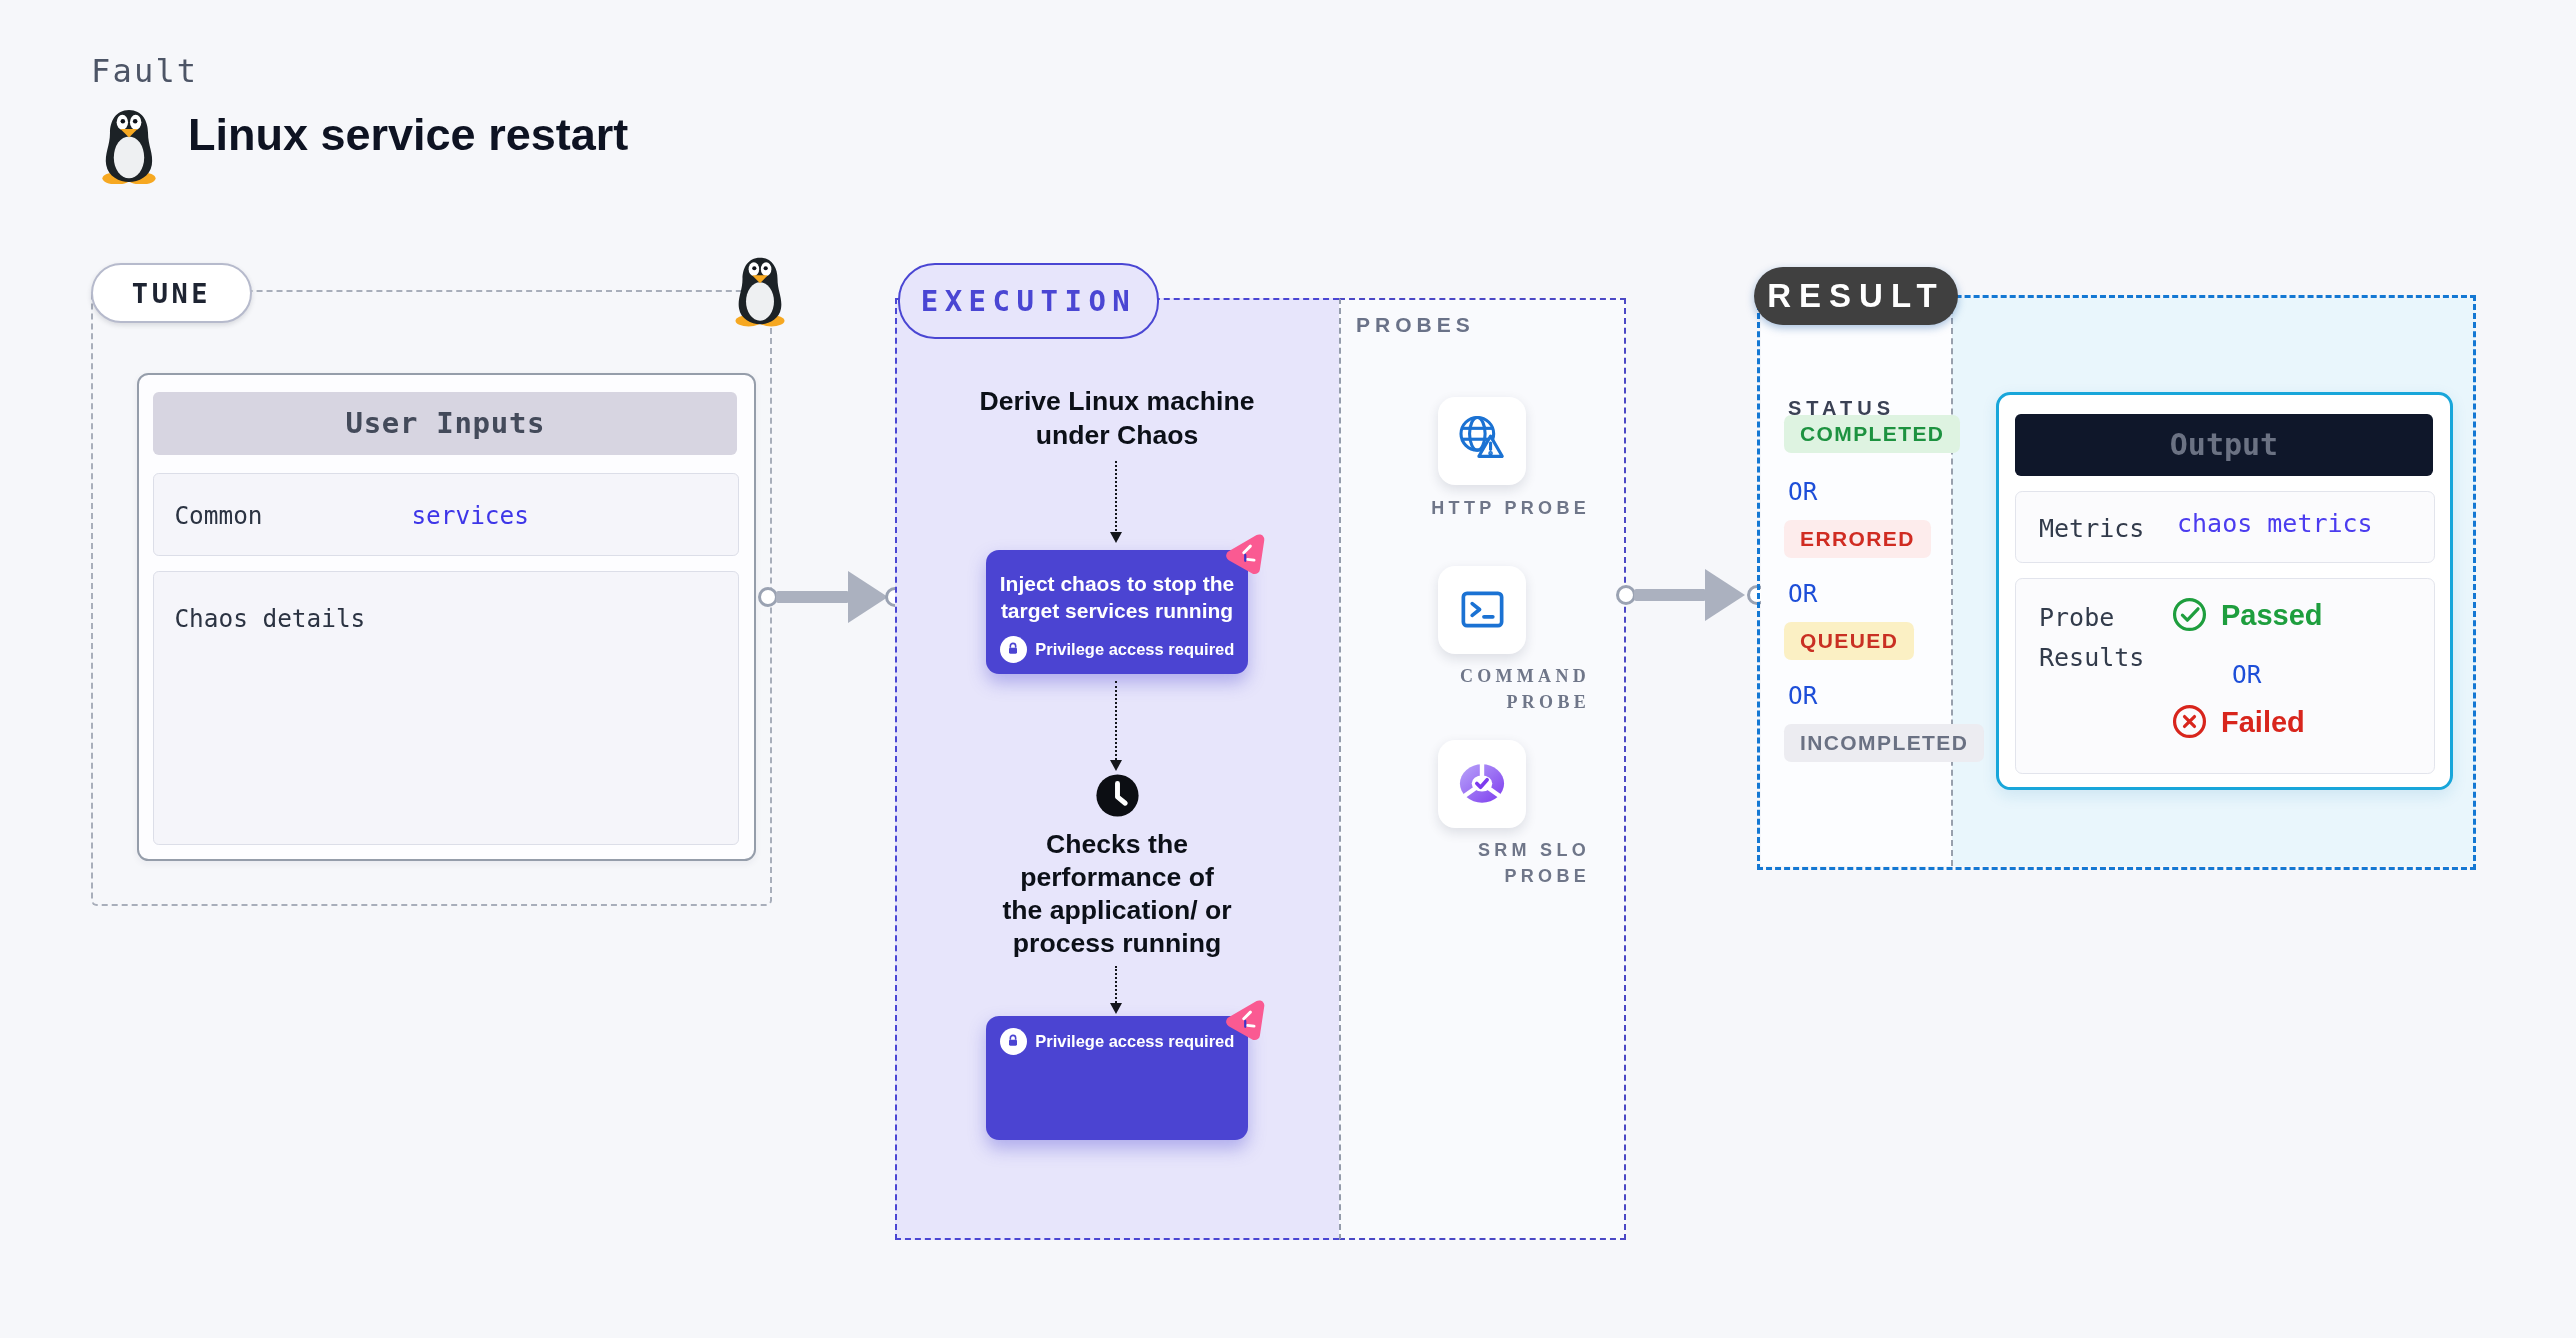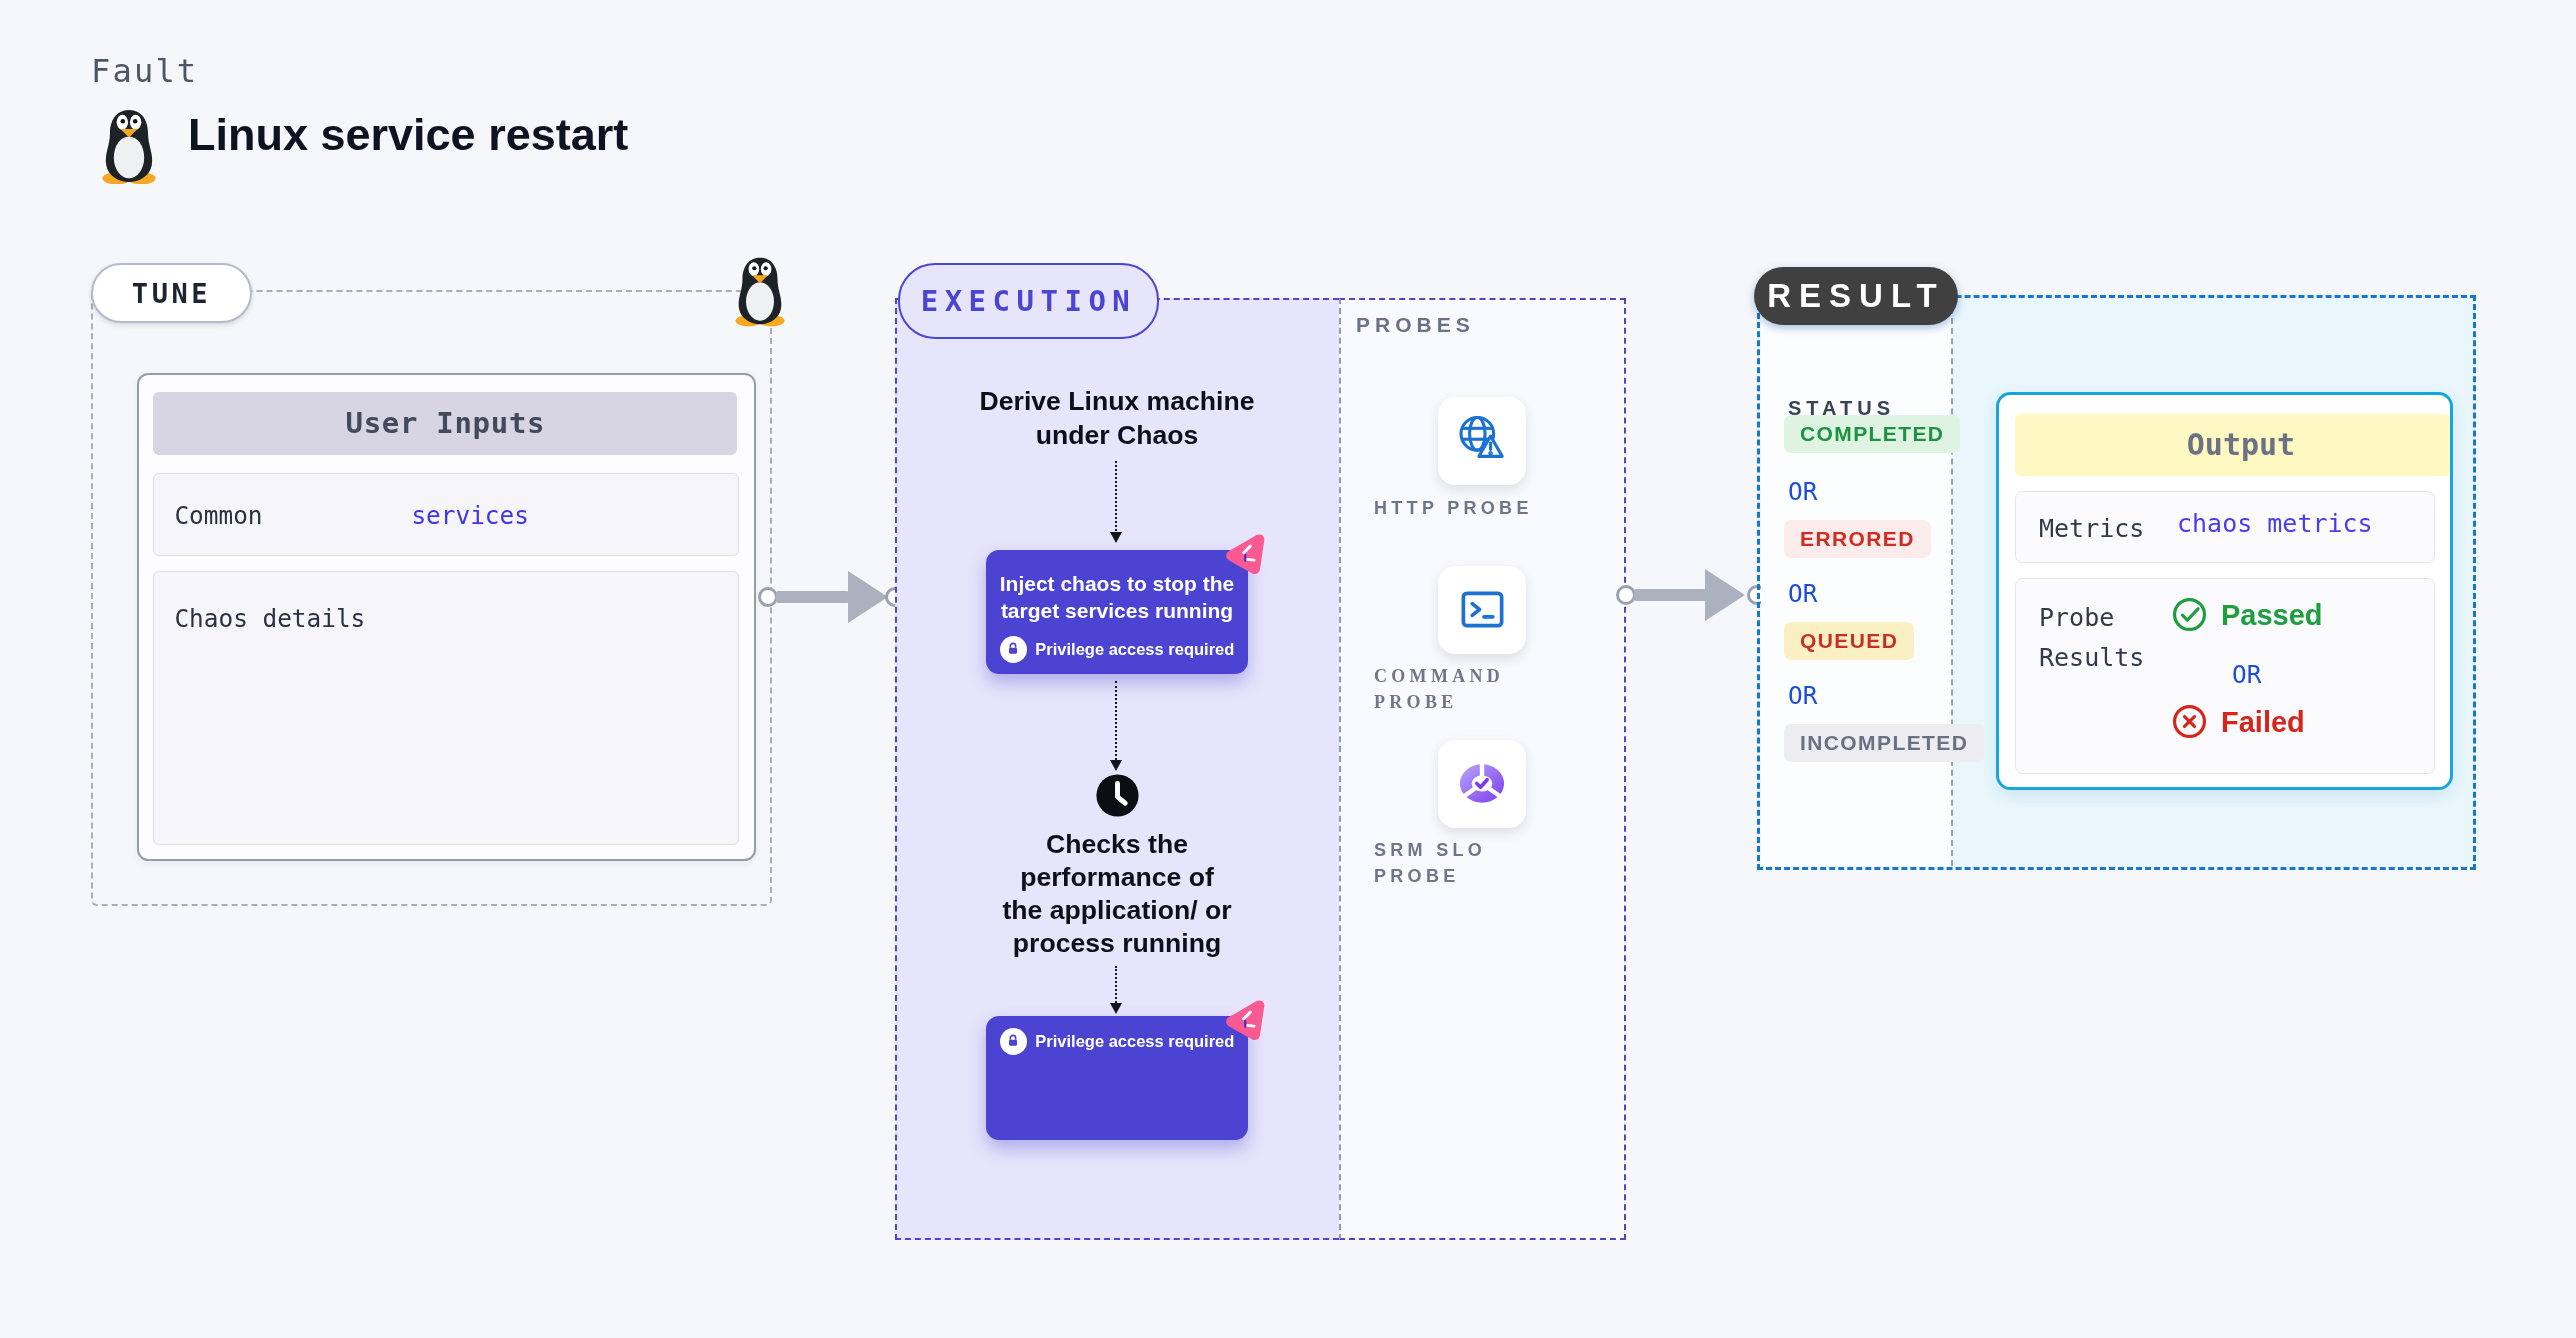--- a/index.html
+++ b/index.html
@@ -49,28 +49,28 @@
   .step-text{font-size:26.6px;line-height:34px;font-weight:700;color:#0c1018;text-align:center;}
   .chaos-node{background:#4b44d2;border-radius:13px;box-shadow:0 8.6px 17px rgba(75,68,210,.35);text-align:center;}
   .chaos-node-title{font-size:21px;line-height:27px;font-weight:700;color:#ffffff;}
   .priv-row{display:flex;align-items:center;justify-content:center;gap:8.6px;margin-top:11.5px;}
   .priv-circle{width:27px;height:27px;border-radius:50%;background:#ffffff;display:flex;align-items:center;justify-content:center;}
   .priv-note{font-size:16.5px;color:#ffffff;font-weight:600;}
 
   
   .zone-label{font-size:21px;font-weight:700;letter-spacing:5px;color:#6a7288;}
   .probe-card{width:88px;height:88px;background:#ffffff;border-radius:17px;box-shadow:0 4.3px 11.5px rgba(28,34,56,.12);display:flex;align-items:center;justify-content:center;}
-  .probe-label{font-size:18px;font-weight:700;letter-spacing:4.3px;color:#6f7689;text-align:left;line-height:26px;}
+  .probe-label{font-size:18px;font-weight:700;letter-spacing:4.3px;color:#6f7689;text-align:right;line-height:26px;}
 
   
   .status-title{font-size:20px;font-weight:700;letter-spacing:5px;color:#3a4154;margin-top:29px;}
   .status-badge{display:inline-block;padding:7.2px 16px;border-radius:7.2px;font-size:21px;font-weight:700;letter-spacing:1.4px;}
   .or-label{font-size:24.4px;color:#1d4ed8;}
   .output-box{background:#ffffff;border:3.6px solid #18a6da;border-radius:14.4px;box-shadow:0 5.8px 14.4px rgba(20,120,180,.12);}
-  .out-header{background:#fef9c3;border-radius:5.8px;color:#6b7283;font-size:30px;font-weight:700;padding-left:17px;}
+  .out-header{background:#0f172a;border-radius:5.8px;color:#6b7283;font-size:30px;font-weight:700;}
   .out-row{background:#fbfbfd;border:1.4px solid #e2e4ec;border-radius:7.2px;}
   .out-label{font-size:25px;color:#323b4b;line-height:40px;}
   .out-link{font-size:25px;color:#4b3cef;}
   .passed-text{font-size:29px;font-weight:700;color:#1e9e3e;}
   .failed-text{font-size:29px;font-weight:700;color:#d8251c;}
   .icon-row{display:flex;align-items:center;gap:13px;}
 </style>
 </head>
 <body>
 

